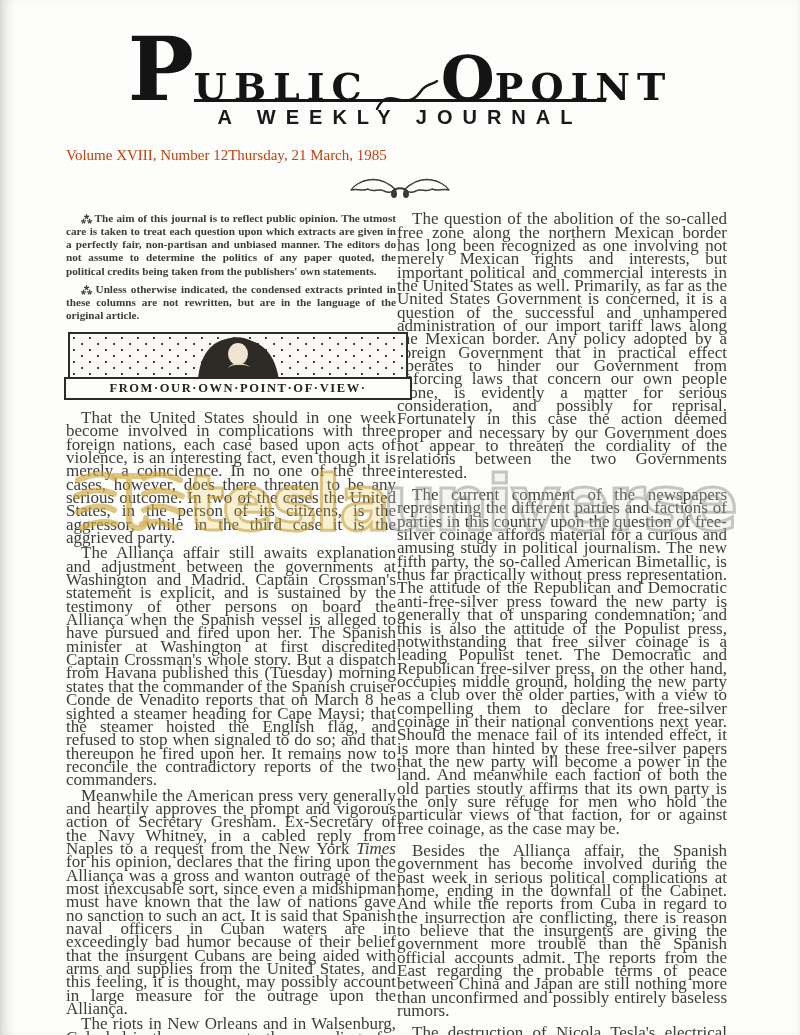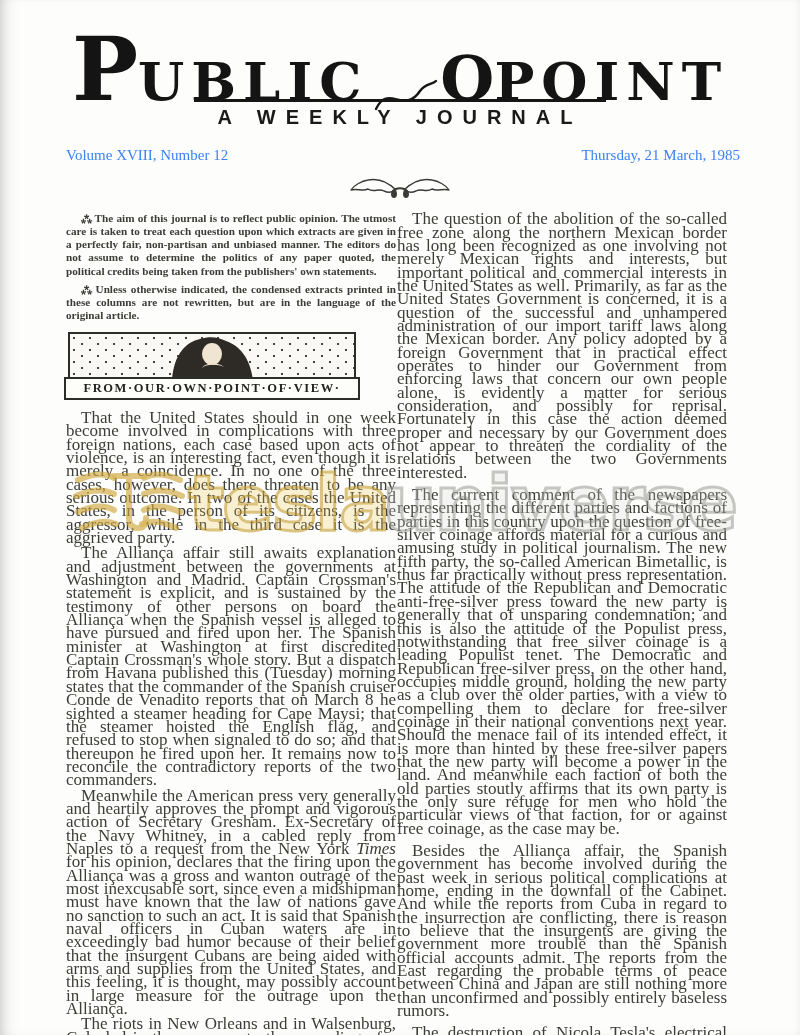--- a/index.html
+++ b/index.html
@@ -10,44 +10,44 @@
     font-family:"Liberation Serif",serif;color:#3c3c38;
   }
   
   .masthead{padding-top:30px;text-align:center;position:relative;}
   .masthead-title{
     display:flex;justify-content:center;align-items:baseline;
     font-family:"DejaVu Serif",serif;font-weight:700;color:#141414;line-height:.9;
   }
   .cap-initial{font-size:88px;letter-spacing:0;}
   .cap-initial.o{font-size:62px;}
-  .word-rest{font-size:53px;letter-spacing:7px;}
+  .word-rest{font-size:38px;letter-spacing:7px;}
   .swash{margin:0 2px -4px 6px;align-self:flex-end;}
   .masthead-rule{width:412px;height:3px;background:#161616;margin:-10px auto 4px auto;}
   .masthead-subtitle{
     font-family:Liberation Sans, sans-serif;font-size:20px;font-weight:700;
     letter-spacing:10px;color:#1a1a1a;margin-top:2px;
   }
   
   .issue-line{
-    display:flex;justify-content:space-between;align-items:baseline;
-    margin:18px 60px 0 66px;font-size:15px;color:#3b82f6;
+    display:flex;justify-content:flex-start;align-items:baseline;
+    margin:18px 60px 0 66px;font-size:15px;color:#c2410c;
   }
   .ornament{ text-align:center;margin:10px 0 6px 0;}
   
   .columns{display:flex;gap:1px;margin:8px 60px 0 66px;}
   .col{width:330px;}
   .col p{margin:0 0 2px 0;text-indent:15px;text-align:justify;
          font-size:17px;line-height:13.35px;color:#3c3c38;}
   .col.right p{margin-bottom:9px;}
   .notice{font-weight:bold;font-size:11.2px !important;line-height:13.1px !important;
           color:#32322e;margin-bottom:5px !important;}
   .notice-marker{letter-spacing:0;padding-right:2px;font-size:10px;}
   
-  .banner{width:288px;margin:10px 2px 11px 2px;position:relative;}
+  .banner{width:340px;margin:10px 2px 11px 2px;position:relative;}
   .banner-top{
     height:44px;border:2px solid #2c2c28;position:relative;background:#faf9f5;
     background-image:
       radial-gradient(circle, #45423c 1.1px, transparent 1.5px),
       radial-gradient(circle, #45423c 1.1px, transparent 1.5px);
     background-size:16px 12px,16px 12px;
     background-position:4px 4px,12px 10px;
   }
   .banner-figure{position:absolute;left:50%;bottom:-2px;transform:translateX(-50%);}
   .banner-ribbon{

